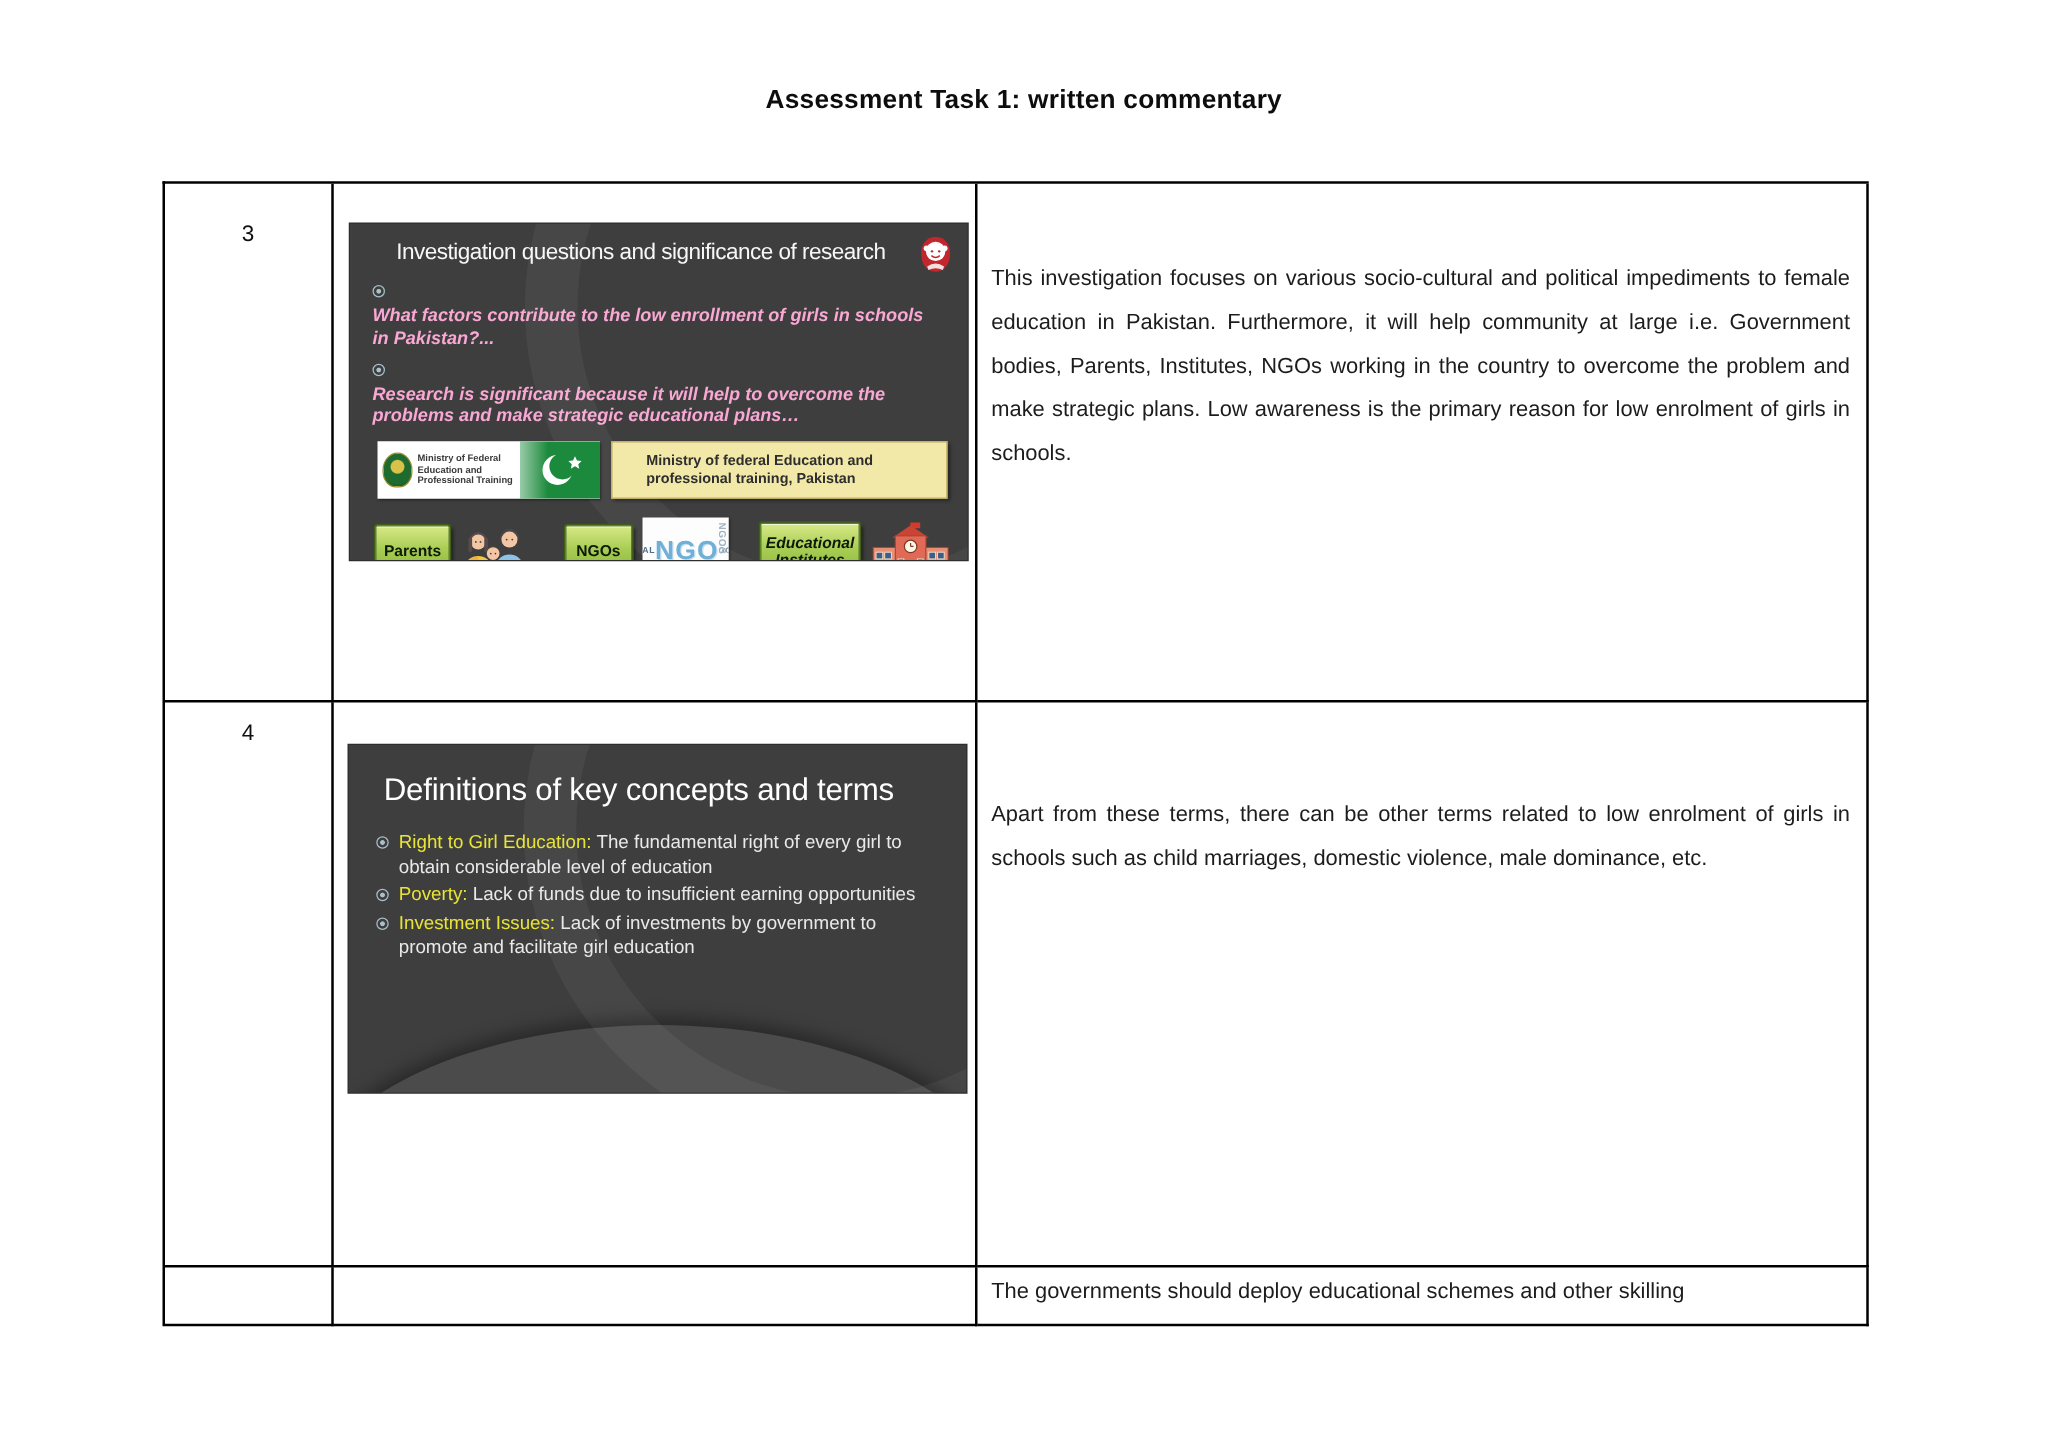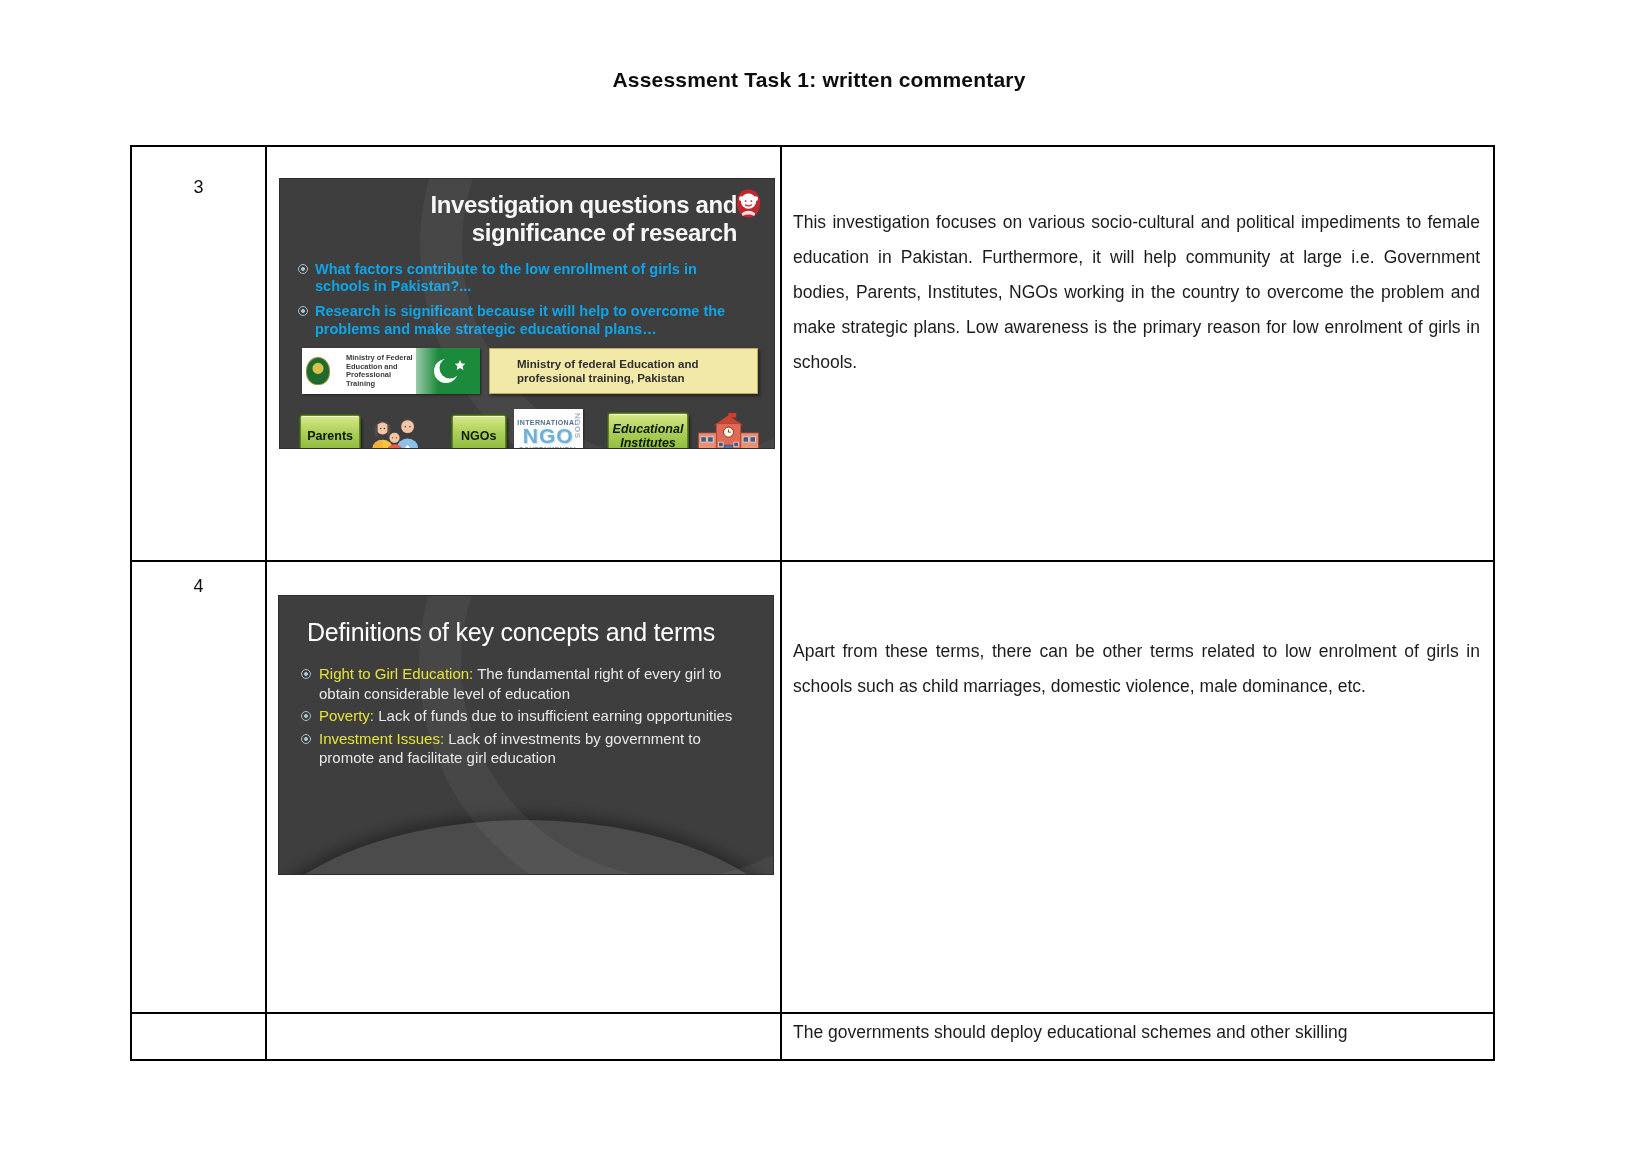--- a/index.html
+++ b/index.html
@@ -27,34 +27,34 @@
   .slide { position:relative; width:494px; background:#3e3e3e; overflow:hidden;
            box-shadow:0 0 0 1px #2e2e2e; }
   .slide1 { margin:32px 0 0 13px; height:269px; padding:8px 14px 6px 14px; }
   .slide2 { margin:34px 0 0 12px; height:278px; padding:14px 18px; }
   .slide::after { content:""; position:absolute; right:-160px; top:-190px; width:430px; height:430px;
     border-radius:50%; border:42px solid rgba(255,255,255,0.05); pointer-events:none; }
   .slide2::before { content:""; position:absolute; bottom:-246px; left:-8%; width:116%; height:300px;
     border-radius:50%; background:#4b4b4b; box-shadow:0 -6px 14px rgba(0,0,0,0.35); pointer-events:none; }
 
   
-  .s1-title { max-width:420px; margin:4px auto 0 auto; text-align:right; color:#f7f7f7;
-    font-size:24px; line-height:1.18; letter-spacing:-0.4px;font-weight:bold; }
+  .s1-title { max-width:420px; margin:4px auto 0 auto; text-align:left; color:#f7f7f7;
+    font-size:18px; line-height:1.18; letter-spacing:-0.4px; }
   .girl-badge { position:absolute; top:9px; right:12px; width:27px; height:31px; }
   .s1-bullets { margin:13px 0 0 4px; }
   .s1-bullet { display:flex; gap:7px; margin-bottom:7px;
-    font-size:14.5px; font-weight:bold; color:#0ea5e9; line-height:1.22; max-width:450px; }
+    font-size:14.5px; font-weight:bold; font-style:italic; color:#f9a8d4; line-height:1.22; max-width:450px;flex-direction:column; }
   .marker { flex:0 0 auto; width:10px; height:10px; margin-top:3px; border-radius:50%;
     border:1.5px solid #a9bfca;
     background:radial-gradient(circle at center, #a9bfca 0 1.6px, transparent 2.2px); }
 
   .gov-row { display:flex; gap:9px; margin:10px 2px 0 8px; height:46px; position:relative; z-index:2; }
   .gov-logo { display:flex; width:178px; height:46px; background:#fff; overflow:hidden;
     box-shadow:1px 1px 2px rgba(0,0,0,0.5); }
-  .gov-logo-left { flex:1; display:flex; align-items:center; gap:16px; padding:2px 2px 2px 4px; }
+  .gov-logo-left { flex:1; display:flex; align-items:center; gap:4px; padding:2px 2px 2px 4px; }
   .crest { width:24px; height:28px; border-radius:50% 50% 45% 45%;
     background:radial-gradient(circle at 50% 40%, #d8c24a 0 5px, #1e6b2f 6px 70%, #0f4a1e 100%);
     border:1px solid #9a8a30; flex:0 0 auto; }
   .gov-logo-text { font-size:7.5px; font-weight:bold; color:#3a3a3a; line-height:1.15; }
   .flag { flex:0 0 auto; }
   .ministry-box { flex:1; background:#f2e9a8; border:1px solid #bcab60; color:#2e2e2e;
     font-size:11.5px; font-weight:bold; text-align:left; line-height:1.25;
     display:flex; align-items:center; justify-content:center; padding:2px 27px;
     box-shadow:2px 2px 3px rgba(0,0,0,0.45); }
 
@@ -62,21 +62,21 @@
   .gbtn { background:linear-gradient(#d7e887 0%, #a9cd54 45%, #86b23a 100%);
     border:1px solid #5d8526; outline:1px solid #3f5f14; border-radius:2px;
     color:#0d1a05; font-weight:bold; font-size:12.5px; text-align:center;
     display:flex; align-items:center; justify-content:center;
     box-shadow:inset 0 1px 0 rgba(255,255,255,0.65), 2px 3px 3px rgba(0,0,0,0.55); }
   .btn-parents { width:74px; height:42px; }
   .btn-ngos   { width:66px; height:42px; margin-left:22px; }
   .btn-edu    { width:80px; height:46px; margin-left:20px; line-height:1.15; padding:0 4px;font-style:italic; }
   .family-pic { width:74px; height:56px; }
   .ngo-cloud { position:relative; width:86px; height:54px; background:#fdfdfd; margin-left:3px;
-    display:flex; flex-direction:column; align-items:center; justify-content:center; overflow:hidden;
+    display:flex; flex-direction:row; align-items:center; justify-content:center; overflow:hidden;
     box-shadow:1px 1px 2px rgba(0,0,0,0.4); }
   .ngo-top { font-size:7px; font-weight:bold; color:#51708c; letter-spacing:0.4px; }
   .ngo-main { font-size:21px; font-weight:bold; color:#6fb0d8; line-height:0.95; letter-spacing:1px;
     text-shadow:1px 1px 0 #c6dcea; }
   .ngo-bottom { font-size:6.5px; font-weight:bold; color:#7b93a8; letter-spacing:0.4px; }
   .ngo-side { position:absolute; right:1px; top:4px; writing-mode:vertical-rl; font-size:8px;
     font-weight:bold; color:#9fb4c4; letter-spacing:0.5px; }
   .school-pic { width:78px; height:60px; margin-left:4px; }
 
   

